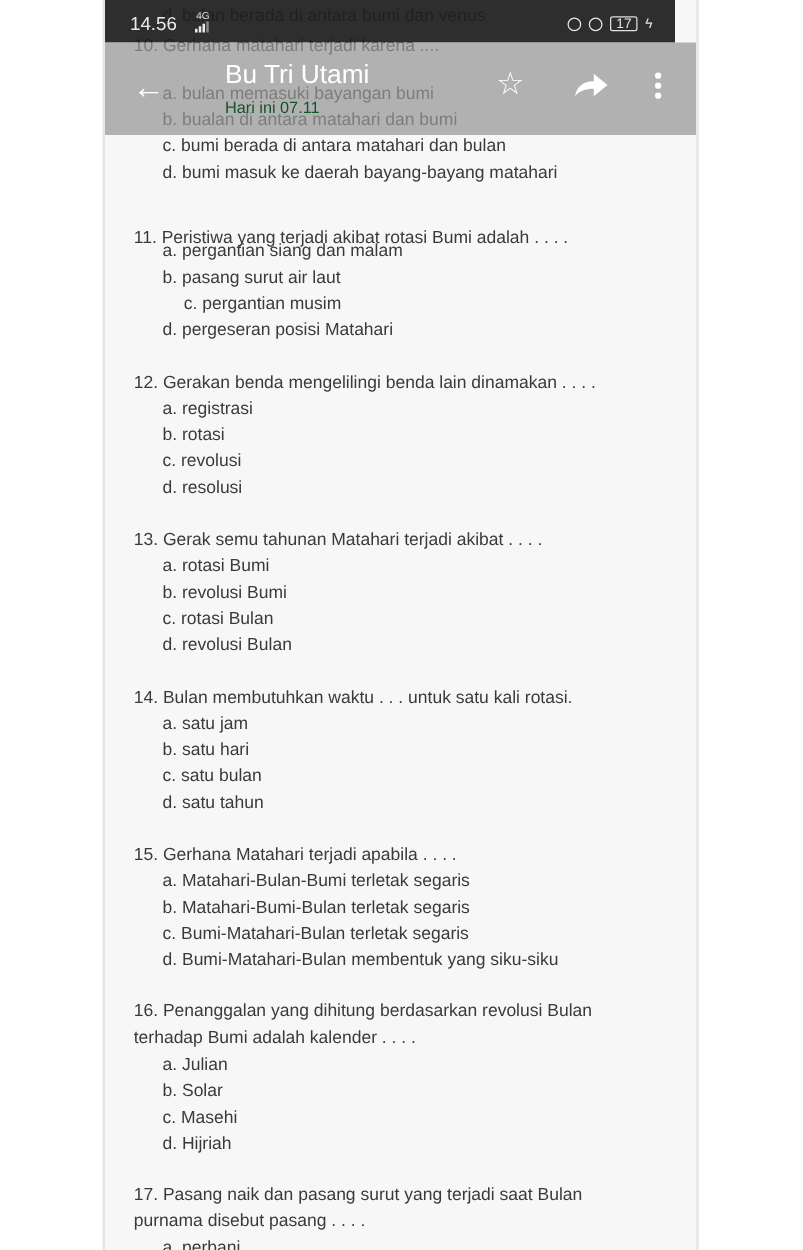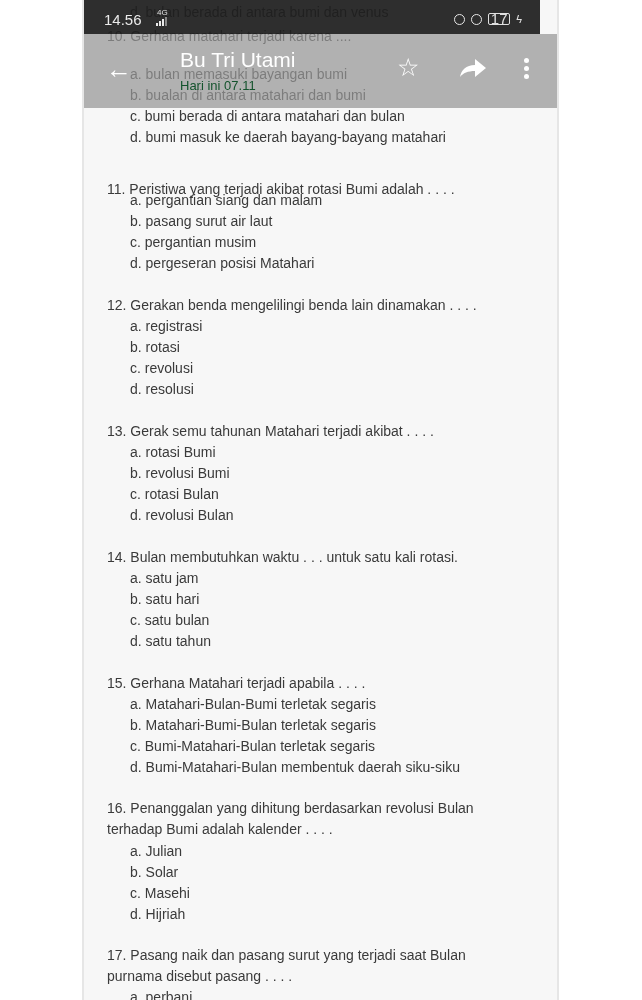--- a/index.html
+++ b/index.html
@@ -9,21 +9,21 @@
   .line{position:absolute;white-space:nowrap;}
   .q{left:23px;}
   .opt{left:46px;}
   .statusbar{position:absolute;left:0;top:0;width:456px;height:34px;background:rgba(30,30,30,0.93);}
   .time{position:absolute;left:20px;top:11px;color:#eaeaea;font-size:15px;}
   .signal{position:absolute;left:73px;top:8px;color:#e0e0e0;font-size:8px;}
   .bars{position:absolute;left:72px;top:16px;width:14px;height:10px;}
   .bars span{position:absolute;bottom:0;width:2px;background:#eaeaea;}
   .sicons{position:absolute;right:18px;top:12px;height:14px;display:flex;align-items:center;gap:6px;}
   .circ{width:11px;height:11px;border-radius:50%;border:1.5px solid #e8e8e8;box-sizing:border-box;}
-  .batt{width:22px;height:12px;border:1.3px solid #e0e0e0;border-radius:2px;color:#e0e0e0;font-size:15px;line-height:10px;text-align:center;box-sizing:border-box;}
+  .batt{width:22px;height:12px;border:1.3px solid #e0e0e0;border-radius:2px;color:#e0e0e0;font-size:11px;line-height:10px;text-align:center;box-sizing:border-box;}
   .bolt{color:#e0e0e0;font-size:11px;}
   .appbar{position:absolute;left:0;top:34px;width:473px;height:74px;background:rgba(150,150,150,0.72);}
   .back{position:absolute;left:22px;top:22px;color:#fff;font-size:26px;line-height:26px;}
   .title{position:absolute;left:96px;top:14px;color:#fff;font-size:21px;}
   .subtitle{position:absolute;left:96px;top:44px;color:#14532d;font-size:13px;}
   .star{position:absolute;left:313px;top:20px;color:#fff;font-size:25px;line-height:26px;}
   .share{position:absolute;left:375px;top:24px;}
   .more{position:absolute;left:440px;top:24px;width:4px;}
   .more span{display:block;width:5px;height:5px;border-radius:50%;background:#fff;margin-bottom:3px;}
   .bottombar{position:absolute;left:0;top:860px;width:473px;height:140px;background:rgba(140,140,140,0.82);}
@@ -43,21 +43,21 @@
 
     <div class="line q" style="top:28px;text-align:center;">10. Gerhana matahari terjadi karena ....</div>
     <div class="line opt" style="top:66px;">a. bulan memasuki bayangan bumi</div>
     <div class="line opt" style="top:87px;">b. bualan di antara matahari dan bumi</div>
     <div class="line opt" style="top:108px;">c. bumi berada di antara matahari dan bulan</div>
     <div class="line opt" style="top:129px;">d. bumi masuk ke daerah bayang-bayang matahari</div>
 
     <div class="line q" style="top:171px;margin-top:10px;">11. Peristiwa yang terjadi akibat rotasi Bumi adalah . . . .</div>
     <div class="line opt" style="top:192px;">a. pergantian siang dan malam</div>
     <div class="line opt" style="top:213px;">b. pasang surut air laut</div>
-    <div class="line opt" style="top:234px;">c. pergantian musim</div>
+    <div class="line opt" style="top:234px;margin-left:17px;">c. pergantian musim</div>
     <div class="line opt" style="top:255px;">d. pergeseran posisi Matahari</div>
 
     <div class="line q" style="top:297px;">12. Gerakan benda mengelilingi benda lain dinamakan . . . .</div>
     <div class="line opt" style="top:318px;">a. registrasi</div>
     <div class="line opt" style="top:339px;">b. rotasi</div>
     <div class="line opt" style="top:360px;">c. revolusi</div>
     <div class="line opt" style="top:381px;">d. resolusi</div>
 
     <div class="line q" style="top:423px;">13. Gerak semu tahunan Matahari terjadi akibat . . . .</div>
     <div class="line opt" style="top:444px;">a. rotasi Bumi</div>
@@ -68,21 +68,21 @@
     <div class="line q" style="top:549px;">14. Bulan membutuhkan waktu . . . untuk satu kali rotasi.</div>
     <div class="line opt" style="top:570px;">a. satu jam</div>
     <div class="line opt" style="top:591px;">b. satu hari</div>
     <div class="line opt" style="top:612px;">c. satu bulan</div>
     <div class="line opt" style="top:633px;">d. satu tahun</div>
 
     <div class="line q" style="top:675px;">15. Gerhana Matahari terjadi apabila . . . .</div>
     <div class="line opt" style="top:696px;">a. Matahari-Bulan-Bumi terletak segaris</div>
     <div class="line opt" style="top:717px;">b. Matahari-Bumi-Bulan terletak segaris</div>
     <div class="line opt" style="top:738px;">c. Bumi-Matahari-Bulan terletak segaris</div>
-    <div class="line opt" style="top:759px;">d. Bumi-Matahari-Bulan membentuk daerah siku-siku</div>
+    <div class="line opt" style="top:759px;">d. Bumi-Matahari-Bulan membentuk yang siku-siku</div>
 
     <div class="line q" style="top:800px;">16. Penanggalan yang dihitung berdasarkan revolusi Bulan</div>
     <div class="line q" style="top:821px;">terhadap Bumi adalah kalender . . . .</div>
     <div class="line opt" style="top:843px;">a. Julian</div>
     <div class="line opt" style="top:864px;">b. Solar</div>
     <div class="line opt" style="top:885px;">c. Masehi</div>
     <div class="line opt" style="top:906px;">d. Hijriah</div>
 
     <div class="line q" style="top:947px;">17. Pasang naik dan pasang surut yang terjadi saat Bulan</div>
     <div class="line q" style="top:968px;">purnama disebut pasang . . . .</div>

